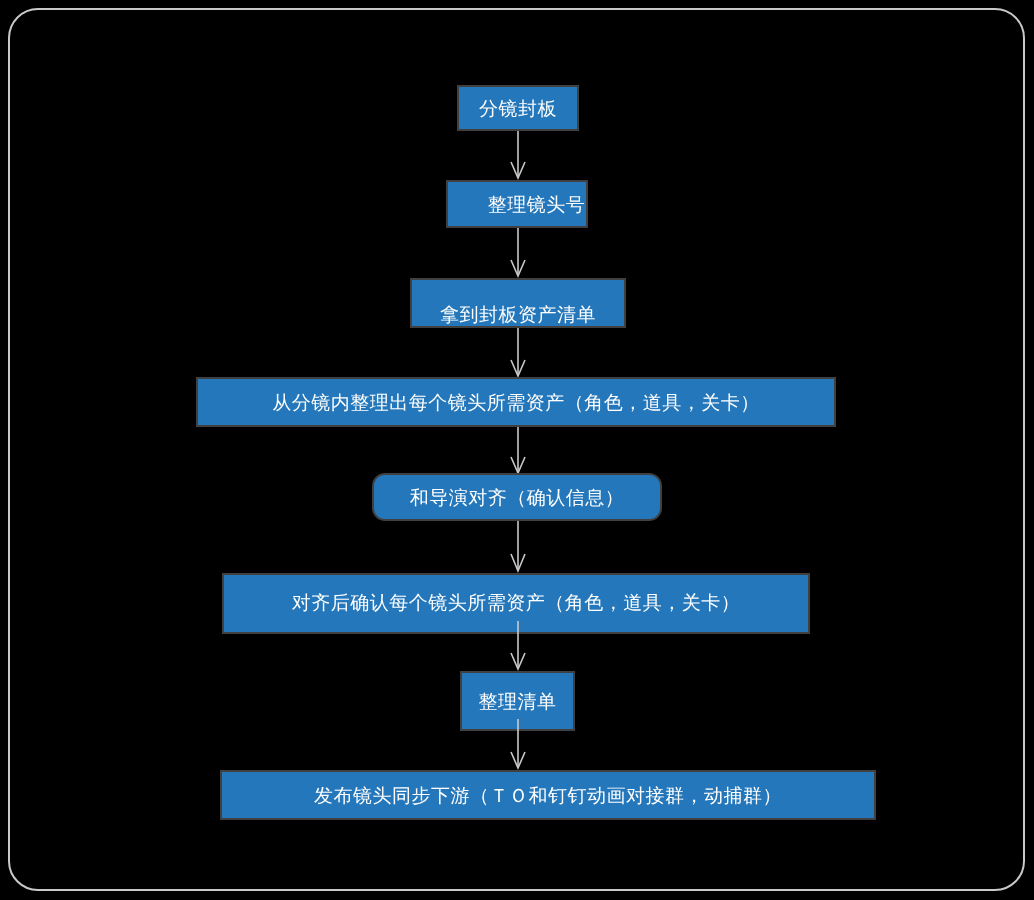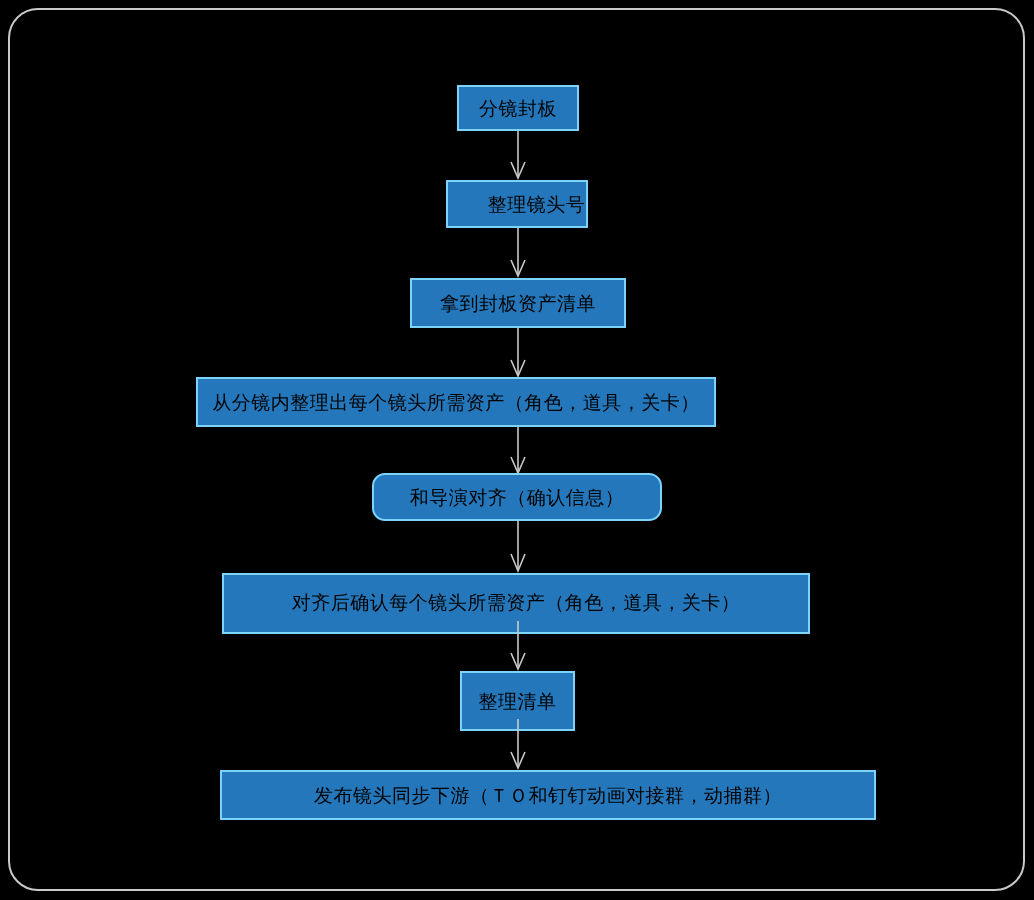--- a/index.html
+++ b/index.html
@@ -30,22 +30,22 @@
     box-sizing: border-box;
     border: 2px solid #c9c9c9;
     border-radius: 30px;
     background: transparent;
     pointer-events: none;
   }
   .node {
     position: absolute;
     box-sizing: border-box;
     background: #2477BA;
-    border: 2px solid #7dd3fc;
-    color: #000000;
+    border: 2px solid #404040;
+    color: #ffffff;
     display: flex;
     align-items: center;
     justify-content: center;
     text-align: center;
     font-size: 19px;
     line-height: 1.2;
     letter-spacing: 0.5px;
     white-space: nowrap;
     font-weight: 400;
   }
@@ -85,32 +85,32 @@
     <span class="node-label">整理镜头号</span>
   </div>
 
   <div class="connector" style="left:503px; top:228px; width:30px; height:50px;">
     <svg width="30" height="50" viewBox="0 0 30 50" aria-hidden="true">
       <line x1="15" y1="0" x2="15" y2="47" stroke="#c9c9c9" stroke-width="1.6"></line>
       <polyline points="8,32 15,48 22,32" fill="none" stroke="#c9c9c9" stroke-width="1.6"></polyline>
     </svg>
   </div>
 
-  <div class="node" style="left:410px; top:278px; width:216px; height:50px;">
+  <div class="node" style="left:410px; top:278px; width:216px; height:50px;align-items:flex-end;">
     <span class="node-label">拿到封板资产清单</span>
   </div>
 
   <div class="connector" style="left:503px; top:328px; width:30px; height:50px;">
     <svg width="30" height="50" viewBox="0 0 30 50" aria-hidden="true">
       <line x1="15" y1="0" x2="15" y2="47" stroke="#c9c9c9" stroke-width="1.6"></line>
       <polyline points="8,32 15,48 22,32" fill="none" stroke="#c9c9c9" stroke-width="1.6"></polyline>
     </svg>
   </div>
 
-  <div class="node" style="left:196px; top:377px; width:520px; height:50px;">
+  <div class="node" style="left:196px; top:377px; width:640px; height:50px;">
     <span class="node-label">从分镜内整理出每个镜头所需资产（角色，道具，关卡）</span>
   </div>
 
   <div class="connector" style="left:503px; top:427px; width:30px; height:48px;">
     <svg width="30" height="48" viewBox="0 0 30 48" aria-hidden="true">
       <line x1="15" y1="0" x2="15" y2="45" stroke="#c9c9c9" stroke-width="1.6"></line>
       <polyline points="8,30 15,46 22,30" fill="none" stroke="#c9c9c9" stroke-width="1.6"></polyline>
     </svg>
   </div>
 

